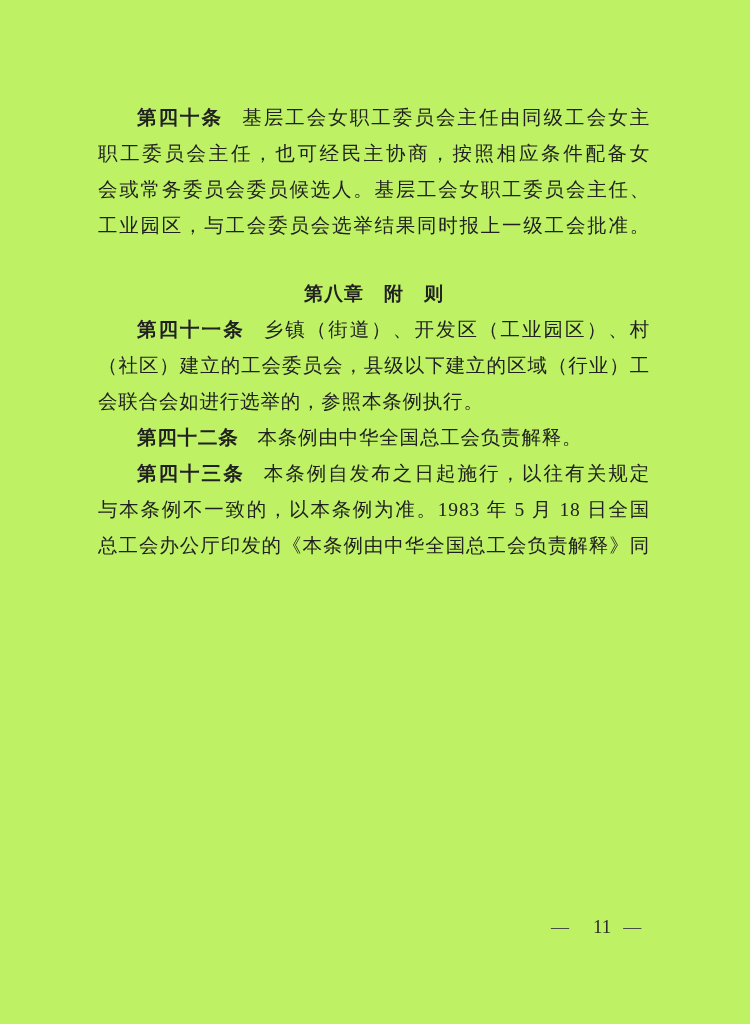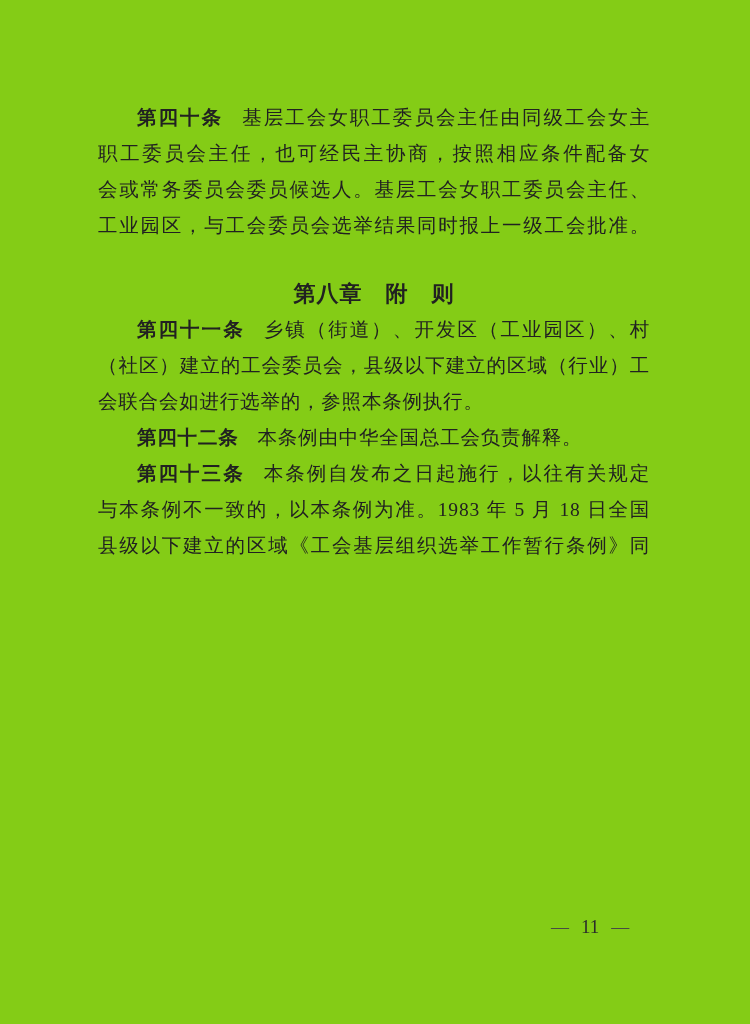--- a/index.html
+++ b/index.html
@@ -5,21 +5,21 @@
   html, body {
     margin: 0;
     padding: 0;
     background: #e9e9e9;
   }
   .page {
     position: relative;
     width: 750px;
     height: 1024px;
     margin: 0 auto;
-    background: #84cc16;
+    background: #bef264;
     overflow: hidden;
     font-family: "Liberation Serif", "DejaVu Serif", serif;
     color: #212121;
   }
   .content {
     position: absolute;
     left: 98px;
     top: 100px;
     width: 552px;
     font-size: 19.5px;
@@ -38,21 +38,21 @@
   }
   .ln.first {
     text-indent: 39px;
   }
   .term {
     font-weight: bold;
     margin-right: 19px;
   }
   .chapter {
     font-weight: bold;
-    font-size: 22px;
+    font-size: 19px;
     text-align: center;
     text-align-last: center;
     line-height: 36px;
     height: 36px;
     margin-top: 32px;
     letter-spacing: 1px;
   }
   .footer {
     position: absolute;
     left: 551px;
@@ -64,20 +64,21 @@
     color: #2b2b2b;
     letter-spacing: 0;
   }
   .footer .dash {
     color: #454545;
     font-size: 18px;
     line-height: 20px;
   }
   .footer .num {
     line-height: 20px;
+    margin-left: 12px;
   }
 </style>
 </head>
 <body>
 
 <div class="page">
   <div class="content">
 
     <div>
       <div class="ln first"><span class="term">第四十条</span><span>基层工会女职工委员会主任由同级工会女主</span></div>
@@ -94,21 +95,21 @@
       <div class="ln end">会联合会如进行选举的，参照本条例执行。</div>
     </div>
 
     <div>
       <div class="ln first end"><span class="term">第四十二条</span><span>本条例由中华全国总工会负责解释。</span></div>
     </div>
 
     <div>
       <div class="ln first"><span class="term">第四十三条</span><span>本条例自发布之日起施行，以往有关规定</span></div>
       <div class="ln">与本条例不一致的，以本条例为准。1983 年 5 月 18 日全国</div>
-      <div class="ln">县级以下建立的区域《工会基层组织选举工作暂行条例》同</div>
+      <div class="ln">总工会办公厅印发的《本条例由中华全国总工会负责解释》同</div>
     </div>
 
   </div>
 
   <div class="footer">
     <span class="dash">—</span>
     <span class="num">11</span>
     <span class="dash">—</span>
   </div>
 </div>

